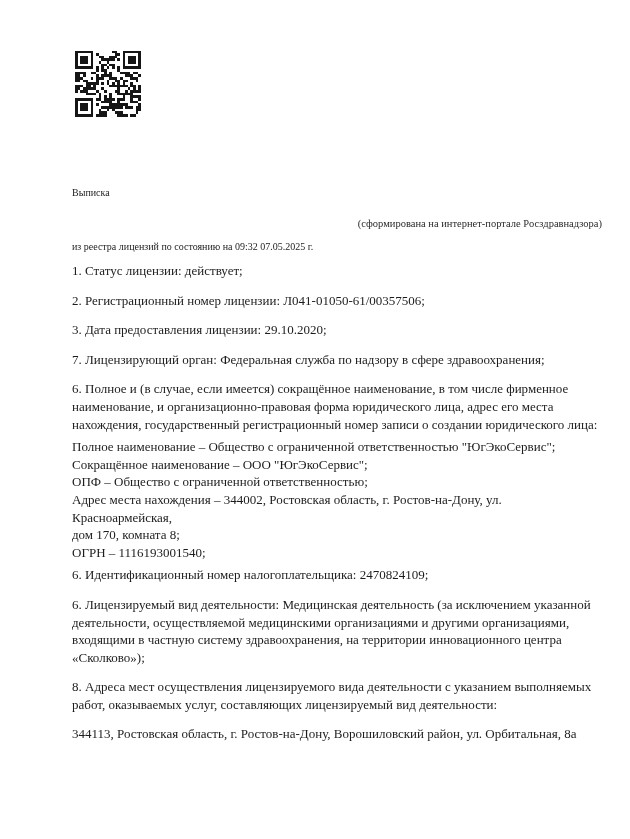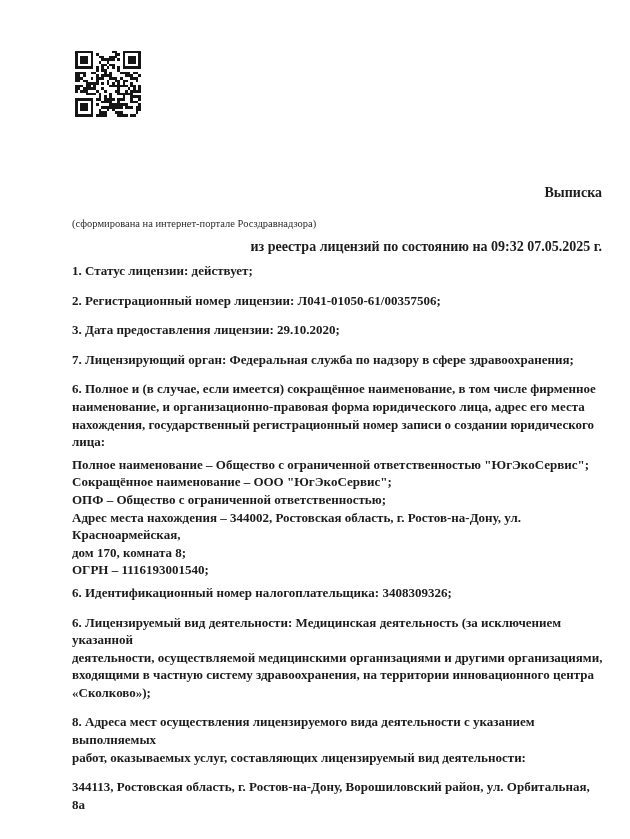--- a/index.html
+++ b/index.html
@@ -22,48 +22,47 @@
     top: 49px;
     width: 66px;
     height: 69px;
   }
   .qr svg { display: block; }
   .title-block {
     position: absolute;
     left: 72px;
     top: 166px;
     width: 530px;
-    text-align: right;
-    font-weight: bold;
-    font-size: 14px;
+    text-align: left;
+    font-weight: normal;
+    font-size: 10px;
     line-height: 18px;
     white-space: pre-line;
   }
   .subtitle {
     position: absolute;
     left: 72px;
     top: 217px;
     width: 530px;
-    text-align: left;
+    text-align: right;
     font-size: 10.5px;
     line-height: 13px;
     color: #2a2a2a;
   }
   .body-text {
     position: absolute;
     left: 72px;
     top: 262px;
     width: 533px;
   }
   .body-text p {
     margin: 0 0 12px 0;
     font-size: 13px;
     line-height: 17.6px;
     white-space: pre-line;
-    font-weight: bold;
   }
   .body-text p.tight {
     margin-bottom: 5px;
   }
 </style>
 </head>
 <body>
 
 <div class="sheet">
 
@@ -403,21 +402,21 @@
     <p>7. Лицензирующий орган: Федеральная служба по надзору в сфере здравоохранения;</p>
     <p class="tight">6. Полное и (в случае, если имеется) сокращённое наименование, в том числе фирменное
 наименование, и организационно-правовая форма юридического лица, адрес его места
 нахождения, государственный регистрационный номер записи о создании юридического лица:</p>
     <p class="tight">Полное наименование – Общество с ограниченной ответственностью "ЮгЭкоСервис";
 Сокращённое наименование – ООО "ЮгЭкоСервис";
 ОПФ – Общество с ограниченной ответственностью;
 Адрес места нахождения – 344002, Ростовская область, г. Ростов-на-Дону, ул. Красноармейская,
 дом 170, комната 8;
 ОГРН – 1116193001540;</p>
-    <p>6. Идентификационный номер налогоплательщика: 3408309326;</p>
+    <p>6. Идентификационный номер налогоплательщика: 2470824109;</p>
     <p>6. Лицензируемый вид деятельности: Медицинская деятельность (за исключением указанной
 деятельности, осуществляемой медицинскими организациями и другими организациями,
 входящими в частную систему здравоохранения, на территории инновационного центра
 «Сколково»);</p>
     <p>8. Адреса мест осуществления лицензируемого вида деятельности с указанием выполняемых
 работ, оказываемых услуг, составляющих лицензируемый вид деятельности:</p>
     <p>344113, Ростовская область, г. Ростов-на-Дону, Ворошиловский район, ул. Орбитальная, 8а</p>
   </div>
 
 </div>

